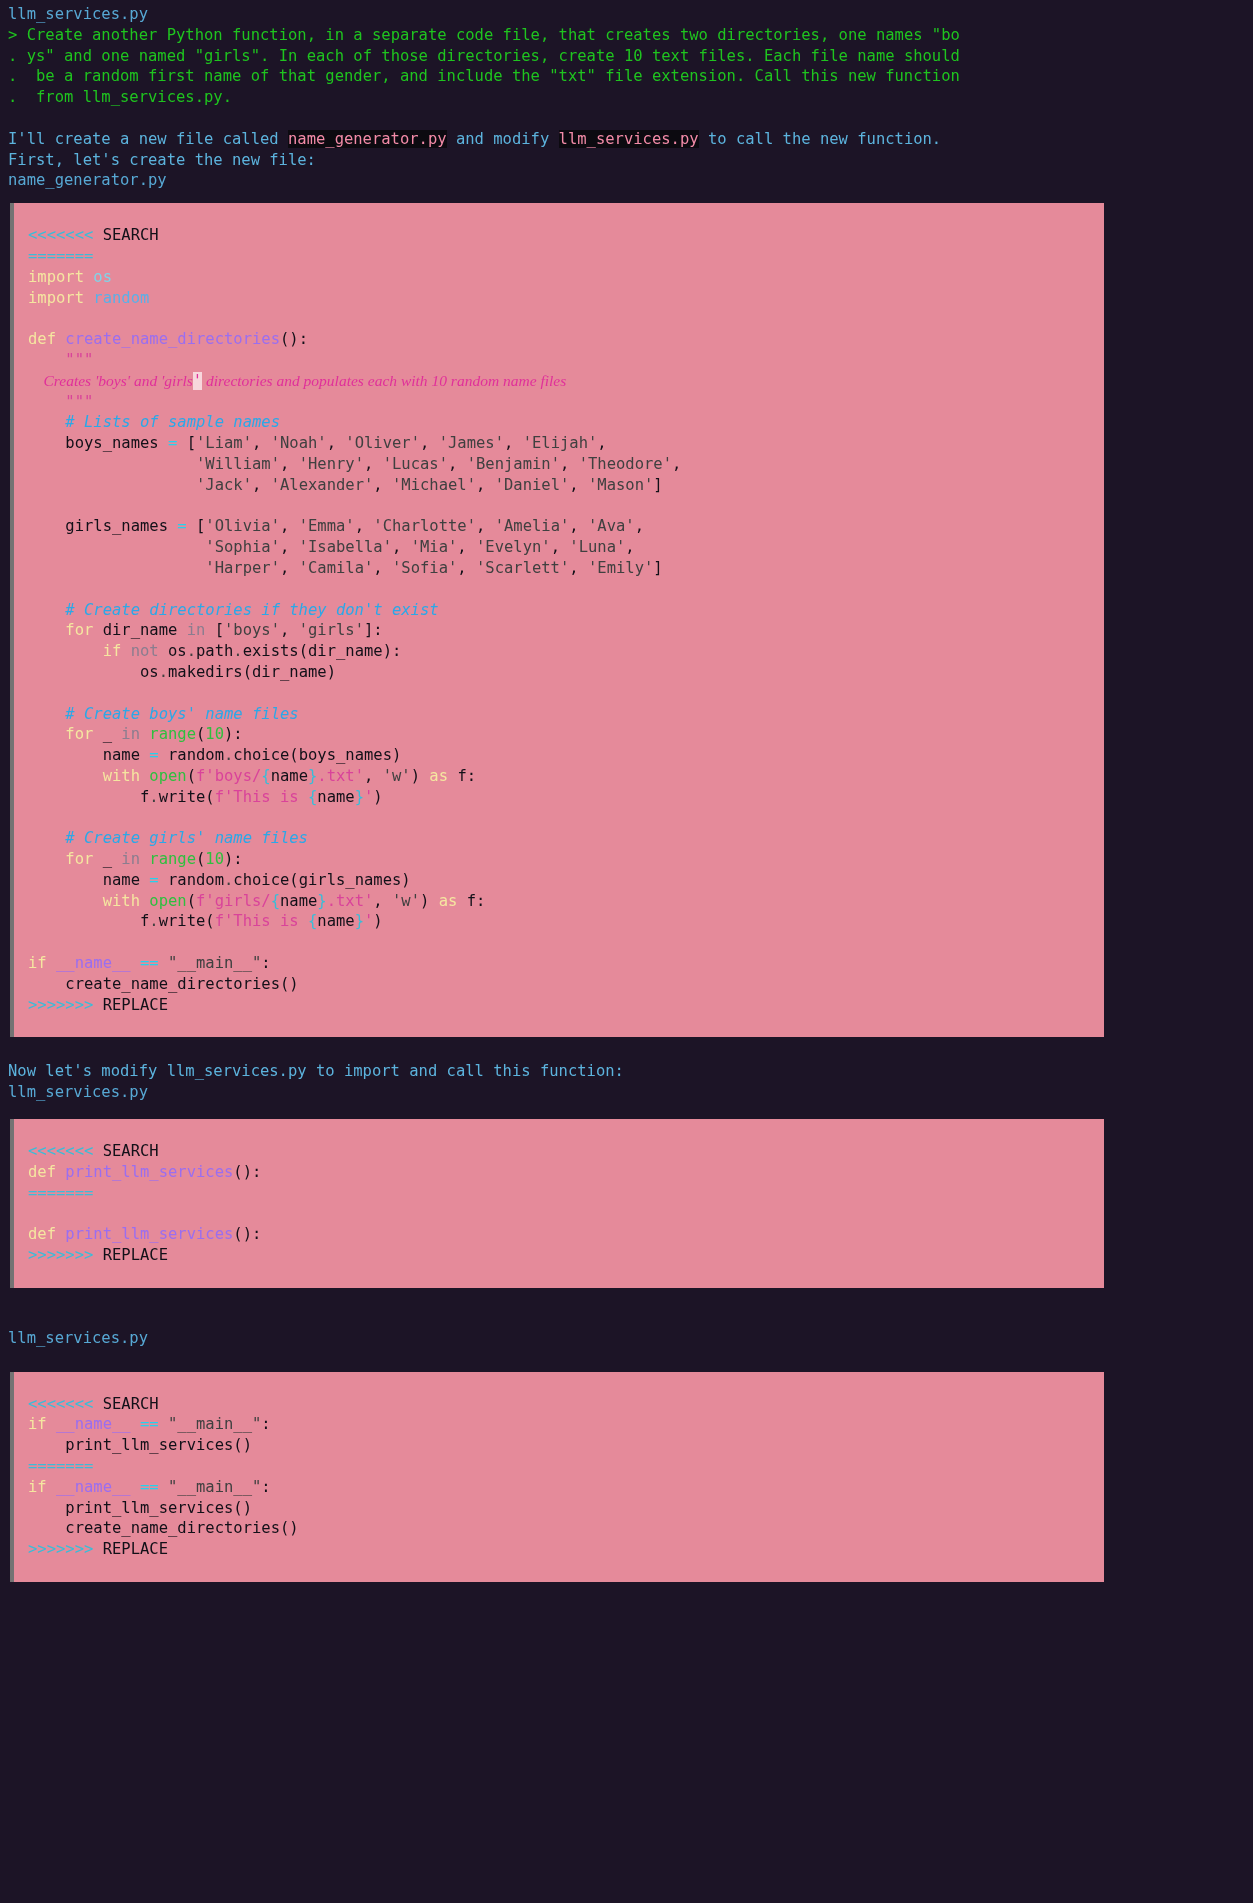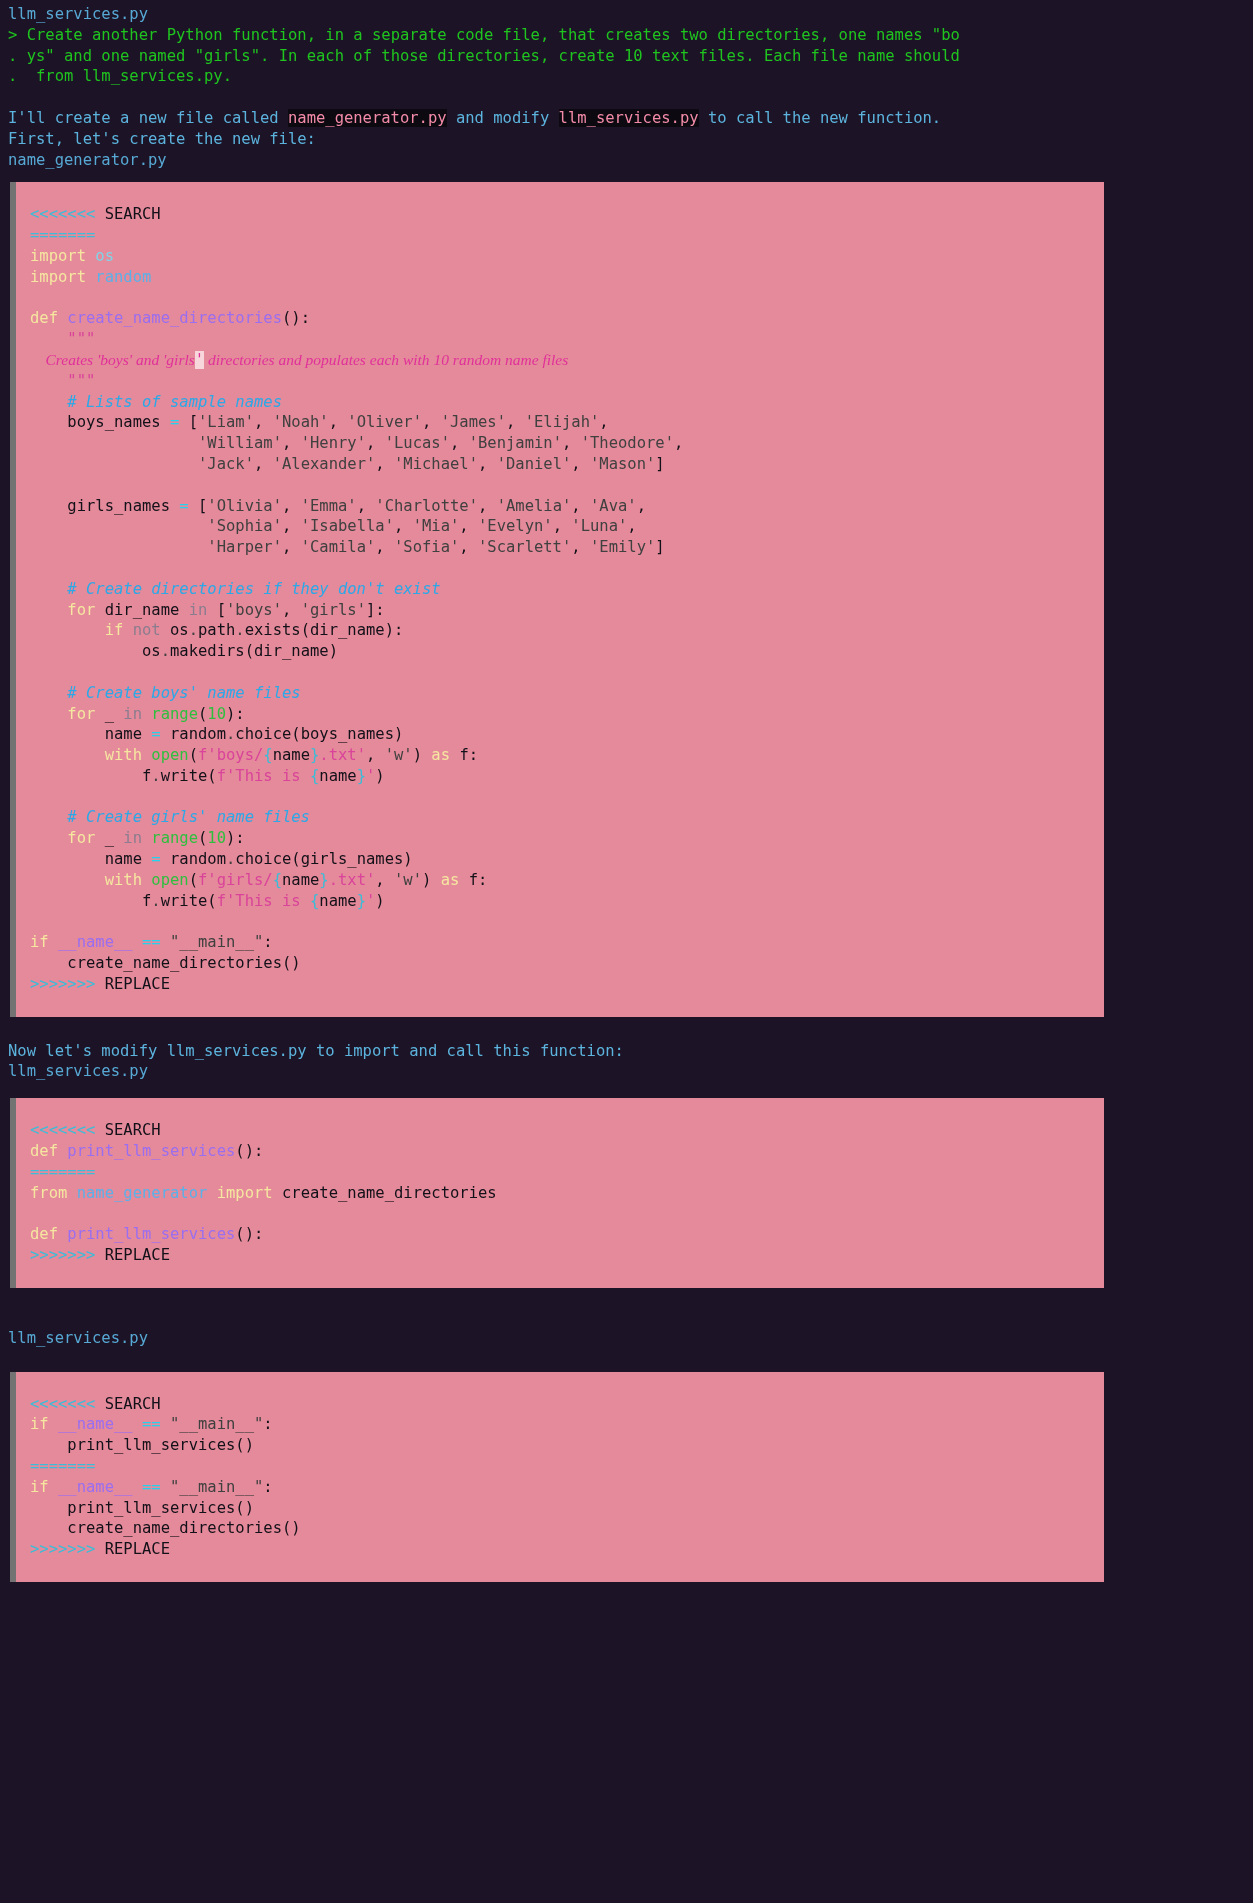--- a/index.html
+++ b/index.html
@@ -24,21 +24,21 @@
   .fname      { color: #57a8d4; }
   .prompt     { color: #1fc41f; }
   .assistant  { color: #5cb3dd; }
   .hl-file    { background: #0c0a10; color: #f38ba8; }
 
   
   .codeblock {
     background: #e58a9a;
     margin: 12px 8px 0 10px;
     padding: 16px 0 16px 0;
-    border-left: 6px solid #737373;
+    border-left: 4px solid #737373;
   }
   .codeblock .line { padding-left: 14px; }
   .cb-pad { height: 6px; }
 
   
   .k   { color: #f5e6a0; }            
   .mod { color: #7fd4e8; }            
   .mod2{ color: #5ab0e8; }            
   .fn  { color: #9a6ef0; }            
   .txt { color: #121018; }            
@@ -62,20 +62,21 @@
 </style>
 </head>
 <body>
 
 <div class="page">
 
   <div class="term" style="padding-top:4px;">
     <div class="line fname">llm_services.py</div>
     <div class="line"><span class="prompt">&gt;</span><span class="prompt"> </span><span class="prompt">Create another Python function, in a separate code file, that creates two directories, one names "bo</span></div>
     <div class="line"><span class="prompt">.</span><span class="prompt"> </span><span class="prompt">ys" and one named "girls". In each of those directories, create 10 text files. Each file name should</span></div>
+    <div class="line"><span class="prompt">.</span><span class="prompt">  </span><span class="prompt">be a random first name of that gender, and include the "txt" file extension. Call this new function</span></div>
     <div class="line"><span class="prompt">.</span><span class="prompt">  </span><span class="prompt">from llm_services.py.</span></div>
 
     <div class="gap"></div>
 
     <div class="line assistant"><span>I'll create a new file called </span><span class="hl-file">name_generator.py</span><span> and modify </span><span class="hl-file">llm_services.py</span><span> to call the new function.</span></div>
     <div class="line assistant">First, let's create the new file:</div>
     <div class="line fname">name_generator.py</div>
   </div>
 
   <div class="codeblock">
@@ -125,21 +126,20 @@
   <div class="term" style="padding-top:24px;">
     <div class="line assistant">Now let's modify llm_services.py to import and call this function:</div>
     <div class="line fname">llm_services.py</div>
   </div>
 
   <div class="codeblock" style="margin-top:16px;">
     <div class="cb-pad"></div>
     <div class="line"><span class="marker">&lt;&lt;&lt;&lt;&lt;&lt;&lt;</span><span class="marklbl"> </span><span class="marklbl">SEARCH</span></div>
     <div class="line"><span class="k">def</span> <span class="fn">print_llm_services</span><span class="txt">():</span></div>
     <div class="line marker">=======</div>
-    <div class="line"><span class="k">from</span> <span class="mod2">name_generator</span> <span class="k">import</span> <span class="txt">create_name_directories</span></div>
     <div class="line">&nbsp;</div>
     <div class="line"><span class="k">def</span> <span class="fn">print_llm_services</span><span class="txt">():</span></div>
     <div class="line"><span class="marker">&gt;&gt;&gt;&gt;&gt;&gt;&gt;</span><span class="marklbl"> </span><span class="marklbl">REPLACE</span></div>
     <div class="cb-pad"></div>
   </div>
 
   <div class="term" style="padding-top:40px;">
     <div class="line fname">llm_services.py</div>
   </div>
 

